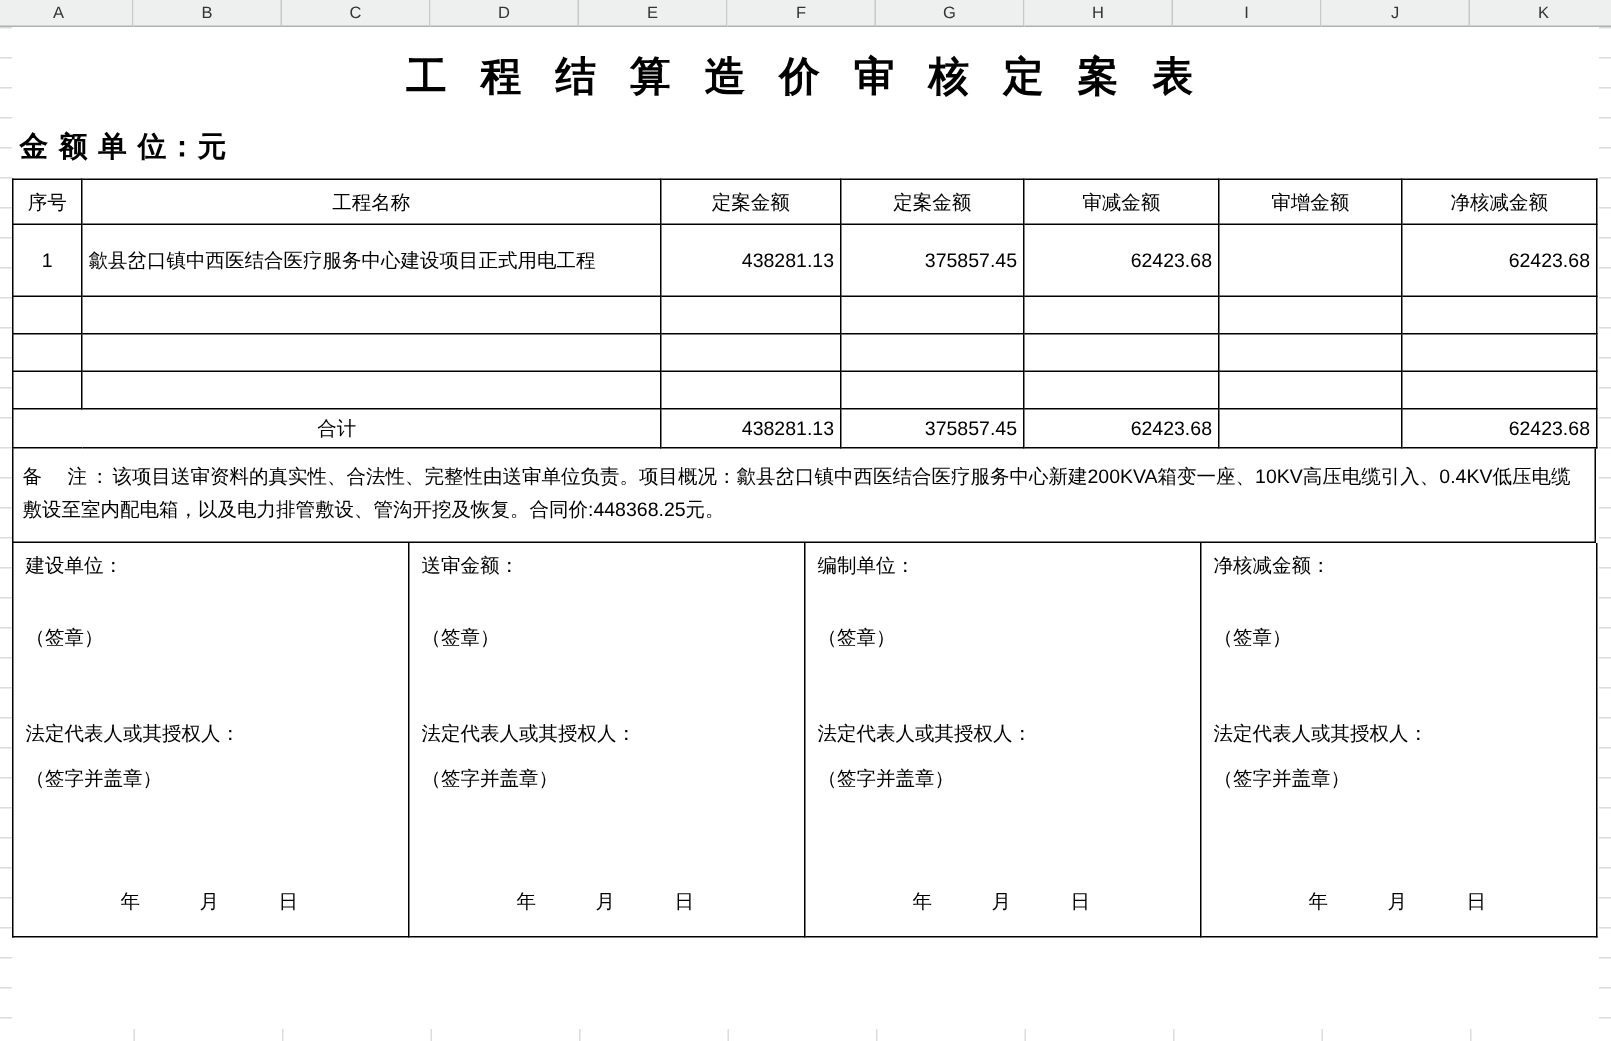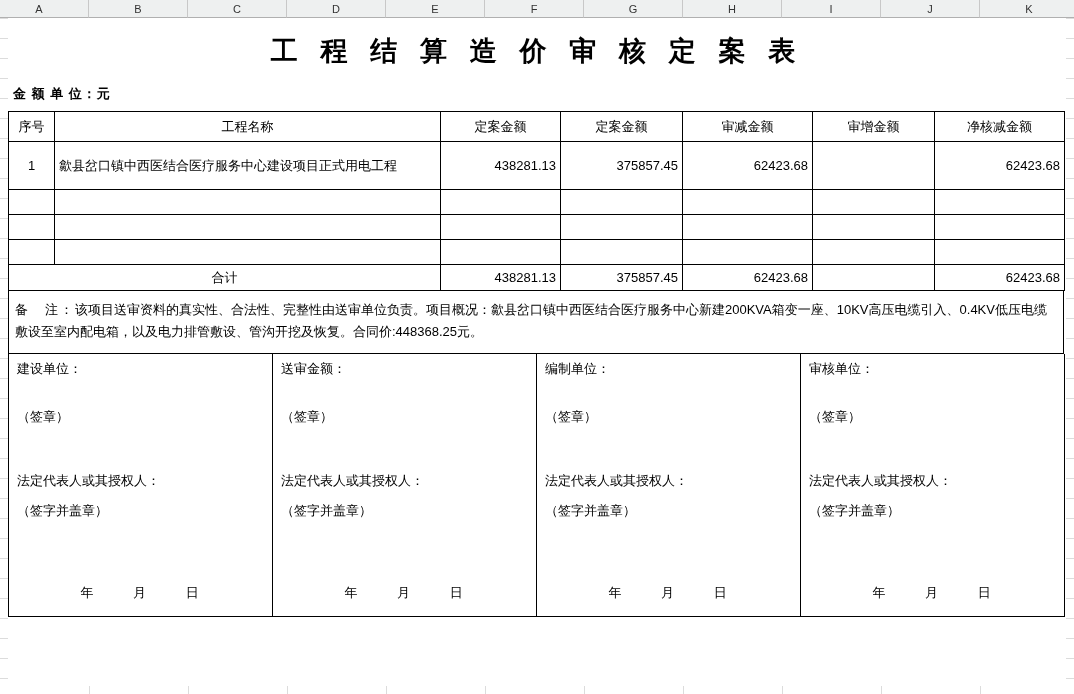--- a/index.html
+++ b/index.html
@@ -78,21 +78,21 @@
 
   .meta-row {
     display: flex;
     justify-content: space-between;
     align-items: flex-end;
     padding: 6px 5px 8px 5px;
     font-weight: bold;
     font-size: 14px;
   }
   .meta-left { font-weight: bold; }
-  .meta-right { font-weight: bold; font-size: 13px; letter-spacing: 1px;}
+  .meta-right { font-weight: bold; font-size: 19px; letter-spacing: 1px;}
 
   table.main {
     border-collapse: collapse;
     width: 1056px;
     table-layout: fixed;
   }
   table.main td, table.main th {
     border: 1px solid #000;
     padding: 3px 4px;
     font-size: 13px;
@@ -340,21 +340,21 @@
           <div class="sign-seal">（签章）</div>
           <div class="sign-rep">法定代表人或其授权人：</div>
           <div class="sign-seal2">（签字并盖章）</div>
           <div class="sign-date">
             <span>年</span>
             <span>月</span>
             <span>日</span>
           </div>
         </td>
         <td>
-          <div class="sign-unit">审核单位：</div>
+          <div class="sign-unit">净核减金额：</div>
           <div class="sign-seal">（签章）</div>
           <div class="sign-rep">法定代表人或其授权人：</div>
           <div class="sign-seal2">（签字并盖章）</div>
           <div class="sign-date">
             <span>年</span>
             <span>月</span>
             <span>日</span>
           </div>
         </td>
       </tr>

